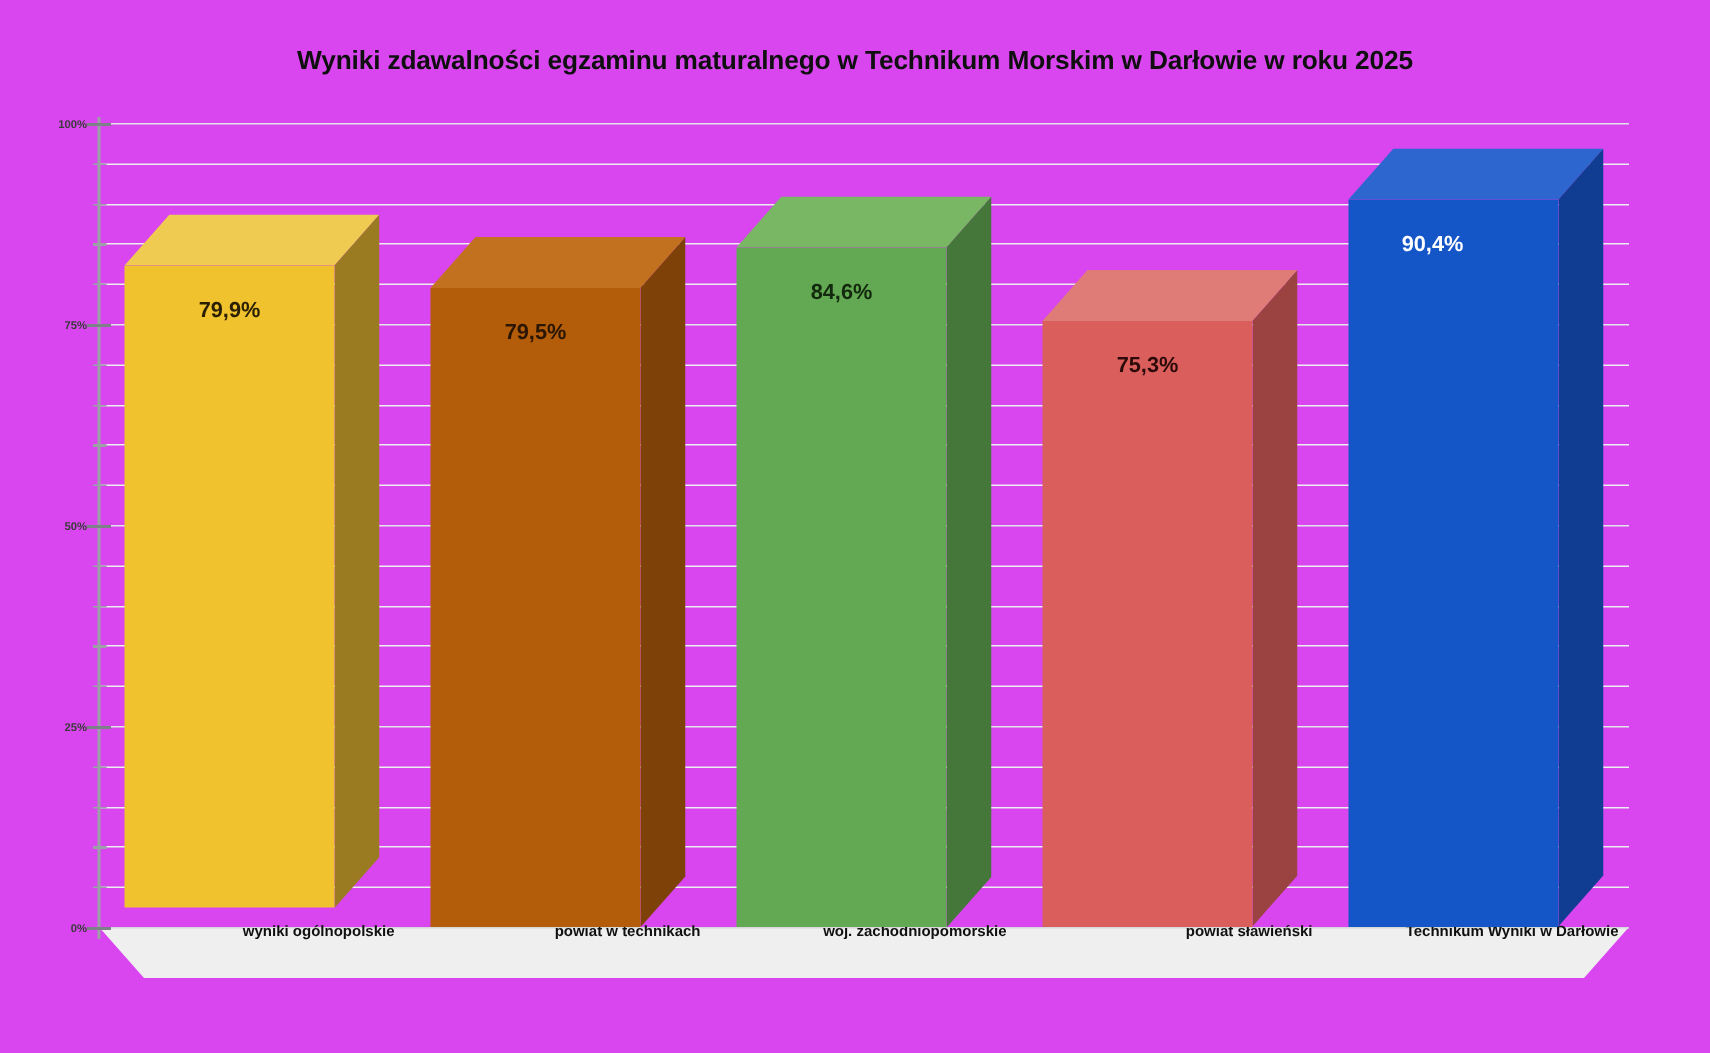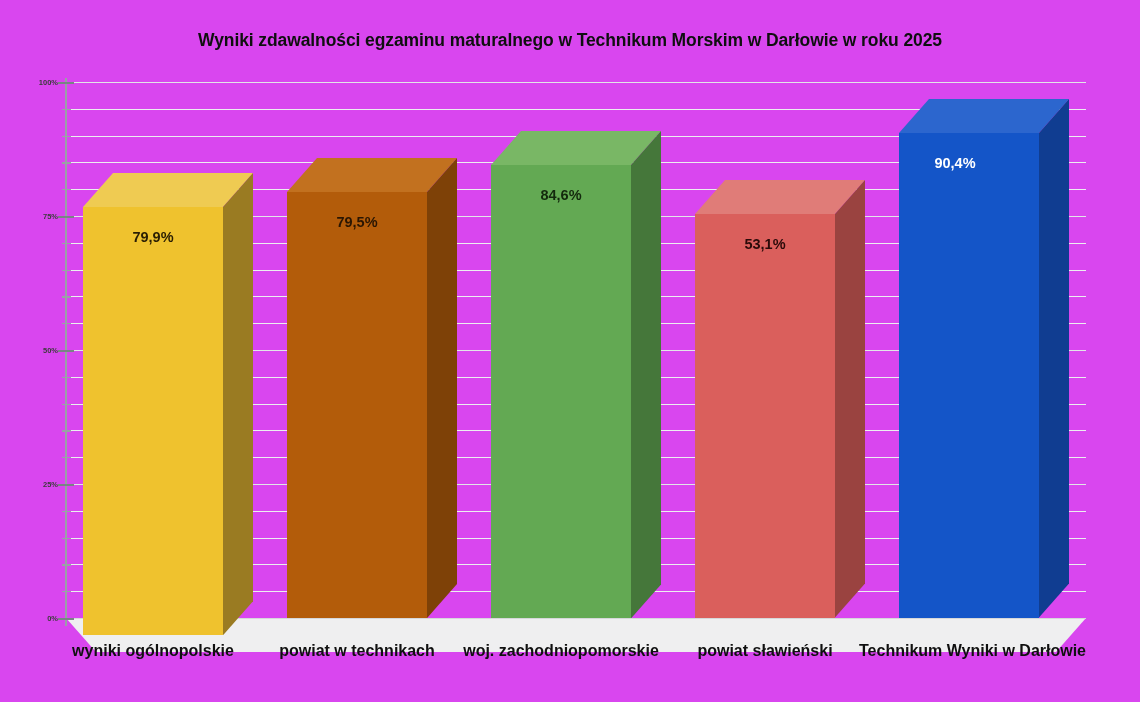--- a/index.html
+++ b/index.html
@@ -131,23 +131,23 @@
     text-align: center;
     font-size: 14.5px;
     font-weight: bold;
     z-index: 6;
     white-space: nowrap;
   }
 
   
   .x-label {
     position: absolute;
-    top: 642px;
-    text-align: center;
-    font-size: 16px;
+    top: 616px;
+    text-align: right;
+    font-size: 10px;
     font-weight: bold;
     color: #101010;
     white-space: nowrap;
   }
 </style>
 </head>
 <body>
 
 <div id="chart-root">
 
@@ -209,21 +209,21 @@
       <div class="y-tick-minor" style="top: 108.8px;"></div>
       <div class="y-tick-major" style="top: 82px;"></div>
       <div class="y-label" style="top: 618px;">0%</div>
       <div class="y-label" style="top: 484px;">25%</div>
       <div class="y-label" style="top: 350px;">50%</div>
       <div class="y-label" style="top: 216px;">75%</div>
       <div class="y-label" style="top: 82px;">100%</div>
     </div>
 
   <div id="bars-layer">
-      <div class="bar-group" style="left: 83px; top: 173px; width: 188px; height: 462.264px;">
+      <div class="bar-group" style="left: 83px; top: 143px; width: 188px; height: 462.264px;">
         <div class="bar-top" style="top: 0px; width: 170px; height: 34px;"><svg width="170" height="34" viewBox="0 0 170 34">
             <polygon points="30,0 170,0 140,34 0,34" fill="#EFCB52"></polygon>
           </svg></div>
         <div class="bar-side" style="left: 140px; top: 0px; width: 30px; height: 462.264px;"><svg width="30" height="462.264" viewBox="0 0 30 462.264">
             <polygon points="0,34 30,0 30,428.264 0,462.264" fill="#9A7B22"></polygon>
           </svg></div>
         <div class="bar-front" style="width: 140px; height: 428.264px; background: rgb(239, 194, 46);"></div>
         <div class="bar-value" style="width: 140px; top: 56px; color: rgb(42, 30, 3);">79,9%</div>
       </div>
       <div class="bar-group" style="left: 287px; top: 157.88px; width: 170px; height: 460.12px;">
@@ -247,21 +247,21 @@
         <div class="bar-value" style="width: 140px; top: 56px; color: rgb(19, 41, 13);">84,6%</div>
       </div>
       <div class="bar-group" style="left: 695px; top: 180.392px; width: 170px; height: 437.608px;">
         <div class="bar-top" style="top: 0px; width: 170px; height: 34px;"><svg width="170" height="34" viewBox="0 0 170 34">
             <polygon points="30,0 170,0 140,34 0,34" fill="#E07C78"></polygon>
           </svg></div>
         <div class="bar-side" style="left: 140px; top: 0px; width: 30px; height: 437.608px;"><svg width="30" height="437.608" viewBox="0 0 30 437.608">
             <polygon points="0,34 30,0 30,403.608 0,437.608" fill="#9A4340"></polygon>
           </svg></div>
         <div class="bar-front" style="width: 140px; height: 403.608px; background: rgb(218, 95, 92);"></div>
-        <div class="bar-value" style="width: 140px; top: 56px; color: rgb(43, 10, 9);">53,1%</div>
+        <div class="bar-value" style="width: 140px; top: 56px; color: rgb(43, 10, 9);">75,3%</div>
       </div>
       <div class="bar-group" style="left: 899px; top: 99.456px; width: 170px; height: 518.544px;">
         <div class="bar-top" style="top: 0px; width: 170px; height: 34px;"><svg width="170" height="34" viewBox="0 0 170 34">
             <polygon points="30,0 170,0 140,34 0,34" fill="#2C66CE"></polygon>
           </svg></div>
         <div class="bar-side" style="left: 140px; top: 0px; width: 30px; height: 518.544px;"><svg width="30" height="518.5440000000001" viewBox="0 0 30 518.5440000000001">
             <polygon points="0,34 30,0 30,484.54400000000004 0,518.5440000000001" fill="#103D91"></polygon>
           </svg></div>
         <div class="bar-front" style="width: 140px; height: 484.544px; background: rgb(20, 85, 200);"></div>
         <div class="bar-value" style="width: 112px; top: 56px; color: rgb(255, 255, 255);">90,4%</div>

